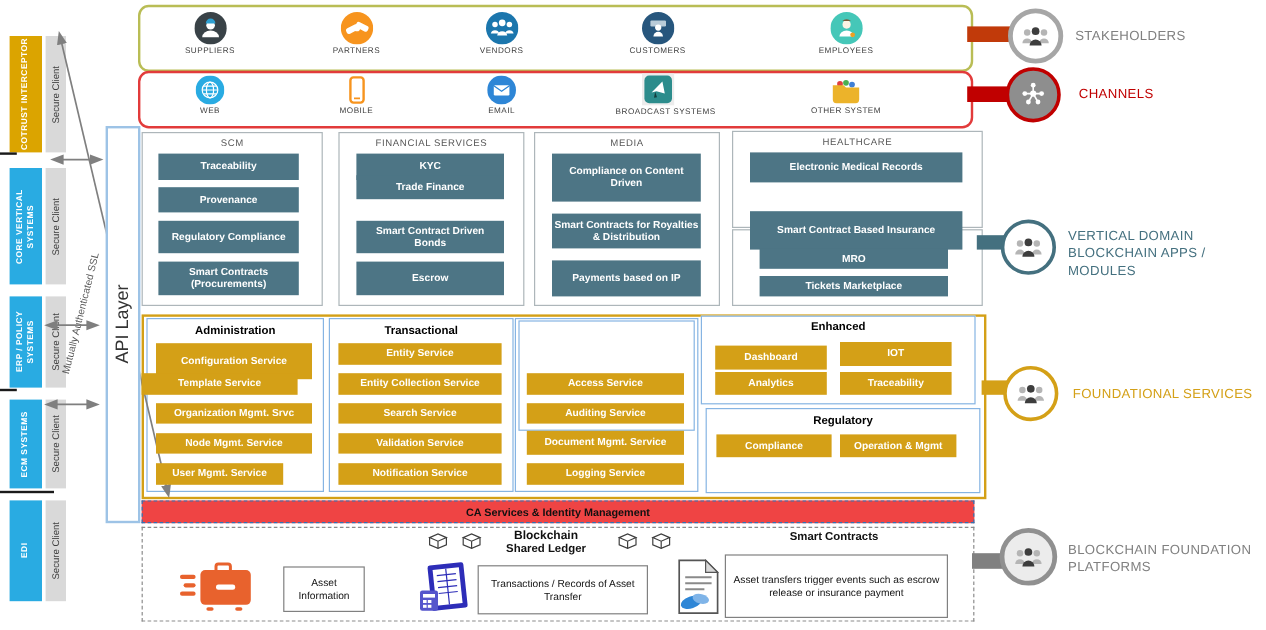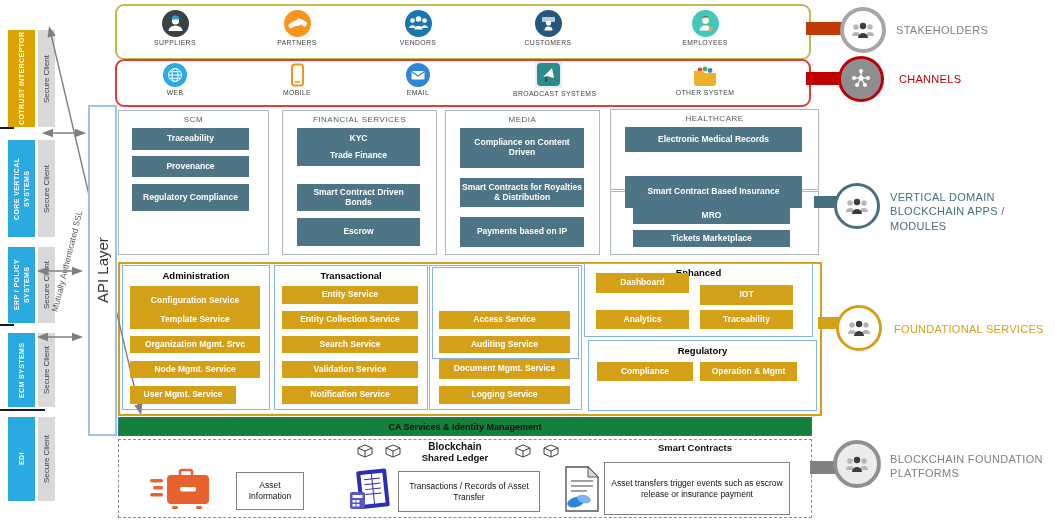--- a/index.html
+++ b/index.html
@@ -28,21 +28,21 @@
   .colhead{position:absolute;width:100%;text-align:center;font-size:8px;color:#595959;letter-spacing:.5px;}
   .slate{position:absolute;background:#4d7585;color:#fff;font-size:8.5px;font-weight:700;display:flex;align-items:center;
          justify-content:center;text-align:center;line-height:1.15;z-index:3;padding:0 2px;box-sizing:border-box;}
   
   .goldwrap{position:absolute;border:2px solid #d4a017;background:#fff;z-index:2;}
   .subbox{position:absolute;border:1.5px solid #86b4e3;background:#fff;z-index:2;}
   .subhead{position:absolute;width:100%;text-align:center;font-size:9.5px;font-weight:700;color:#000;}
   .gold{position:absolute;background:#d4a017;color:#fff;font-size:8.5px;font-weight:700;display:flex;align-items:center;
         justify-content:center;text-align:center;line-height:1.1;z-index:3;padding:0 2px;box-sizing:border-box;}
   
-  .cabar{position:absolute;left:118px;top:417px;width:694px;height:19px;background:#15803d;border:1.5px dashed #2e75b6;
+  .cabar{position:absolute;left:118px;top:417px;width:694px;height:19px;background:#ef4444;border:1.5px dashed #2e75b6;
          z-index:2;display:flex;align-items:center;justify-content:center;font-size:9px;font-weight:700;color:#111;box-sizing:border-box;}
   .bottombox{position:absolute;left:118px;top:439px;width:694px;height:79px;border:1.5px dashed #8c8c8c;background:#fff;z-index:2;box-sizing:border-box;}
   .wbox{position:absolute;background:#fff;border:1px solid #808080;display:flex;align-items:center;justify-content:center;
         text-align:center;font-size:8.5px;color:#111;line-height:1.25;z-index:3;padding:1px 3px;box-sizing:border-box;}
   .btitle{position:absolute;text-align:center;font-weight:700;color:#111;z-index:3;}
   
   .conn{position:absolute;z-index:2;}
   .circ{position:absolute;border-radius:50%;background:#fff;z-index:3;display:flex;align-items:center;justify-content:center;box-sizing:border-box;}
   .rlab{position:absolute;font-size:11px;letter-spacing:.3px;z-index:3;line-height:1.3;}
   svg{display:block;}
@@ -191,20 +191,21 @@
       </svg>
     <div class="iconlab">OTHER SYSTEM</div>
   </div>
 
   <div class="colbox" style="left:118px;top:110px;width:149px;height:143px">
     <div class="colhead" style="top:4px">SCM</div>
   </div>
   <div class="slate" style="left:132px;top:128px;width:117px;height:22px">Traceability</div>
   <div class="slate" style="left:132px;top:156px;width:117px;height:21px">Provenance</div>
   <div class="slate" style="left:132px;top:184px;width:117px;height:27px">Regulatory Compliance</div>
+  <div class="slate" style="left:132px;top:218px;width:117px;height:28px">Smart Contracts (Procurements)</div>
 
   <div class="colbox" style="left:282px;top:110px;width:153px;height:143px">
     <div class="colhead" style="top:4px">FINANCIAL SERVICES</div>
   </div>
   <div class="slate" style="left:297px;top:128px;width:123px;height:22px">KYC</div>
   <div class="slate" style="left:297px;top:146px;width:123px;height:20px">Trade Finance</div>
   <div class="slate" style="left:297px;top:184px;width:123px;height:27px">Smart Contract Driven Bonds</div>
   <div class="slate" style="left:297px;top:218px;width:123px;height:28px">Escrow</div>
 
   <div class="colbox" style="left:445px;top:110px;width:153px;height:143px">
@@ -225,21 +226,21 @@
   </div>
   <div class="slate" style="left:633px;top:207px;width:157px;height:17px">MRO</div>
   <div class="slate" style="left:633px;top:230px;width:157px;height:17px">Tickets Marketplace</div>
 
   <div class="goldwrap" style="left:118px;top:262px;width:700px;height:150px"></div>
 
   <div class="subbox" style="left:122px;top:265px;width:146px;height:143px">
     <div class="subhead" style="top:4px">Administration</div>
   </div>
   <div class="gold" style="left:130px;top:286px;width:130px;height:30px">Configuration Service</div>
-  <div class="gold" style="left:130px;top:311px;width:130px;height:18px">Template Service</div>
+  <div class="gold" style="left:118px;top:311px;width:130px;height:18px">Template Service</div>
   <div class="gold" style="left:130px;top:336px;width:130px;height:17px">Organization Mgmt. Srvc</div>
   <div class="gold" style="left:130px;top:361px;width:130px;height:17px">Node Mgmt. Service</div>
   <div class="gold" style="left:130px;top:386px;width:106px;height:18px">User Mgmt. Service</div>
 
   <div class="subbox" style="left:274px;top:265px;width:152px;height:143px">
     <div class="subhead" style="top:4px">Transactional</div>
   </div>
   <div class="gold" style="left:282px;top:286px;width:136px;height:18px">Entity Service</div>
   <div class="gold" style="left:282px;top:311px;width:136px;height:18px">Entity Collection Service</div>
   <div class="gold" style="left:282px;top:336px;width:136px;height:17px">Search Service</div>
@@ -251,21 +252,21 @@
   </div>
   <div class="subbox" style="left:432px;top:267px;width:145px;height:90px;z-index:2"></div>
   <div class="gold" style="left:439px;top:311px;width:131px;height:18px">Access Service</div>
   <div class="gold" style="left:439px;top:336px;width:131px;height:17px">Auditing Service</div>
   <div class="gold" style="left:439px;top:359px;width:131px;height:20px">Document Mgmt. Service</div>
   <div class="gold" style="left:439px;top:386px;width:131px;height:18px">Logging Service</div>
 
   <div class="subbox" style="left:584px;top:263px;width:227px;height:72px">
     <div class="subhead" style="top:3px">Enhanced</div>
   </div>
-  <div class="gold" style="left:596px;top:273px;width:93px;height:20px">Dashboard</div>
+  <div class="gold" style="left:596px;top:288px;width:93px;height:20px">Dashboard</div>
   <div class="gold" style="left:700px;top:285px;width:93px;height:20px">IOT</div>
   <div class="gold" style="left:596px;top:310px;width:93px;height:19px">Analytics</div>
   <div class="gold" style="left:700px;top:310px;width:93px;height:19px">Traceability</div>
 
   <div class="subbox" style="left:588px;top:340px;width:227px;height:69px">
     <div class="subhead" style="top:4px">Regulatory</div>
   </div>
   <div class="gold" style="left:597px;top:362px;width:96px;height:19px">Compliance</div>
   <div class="gold" style="left:700px;top:362px;width:97px;height:19px">Operation &amp; Mgmt</div>
 

